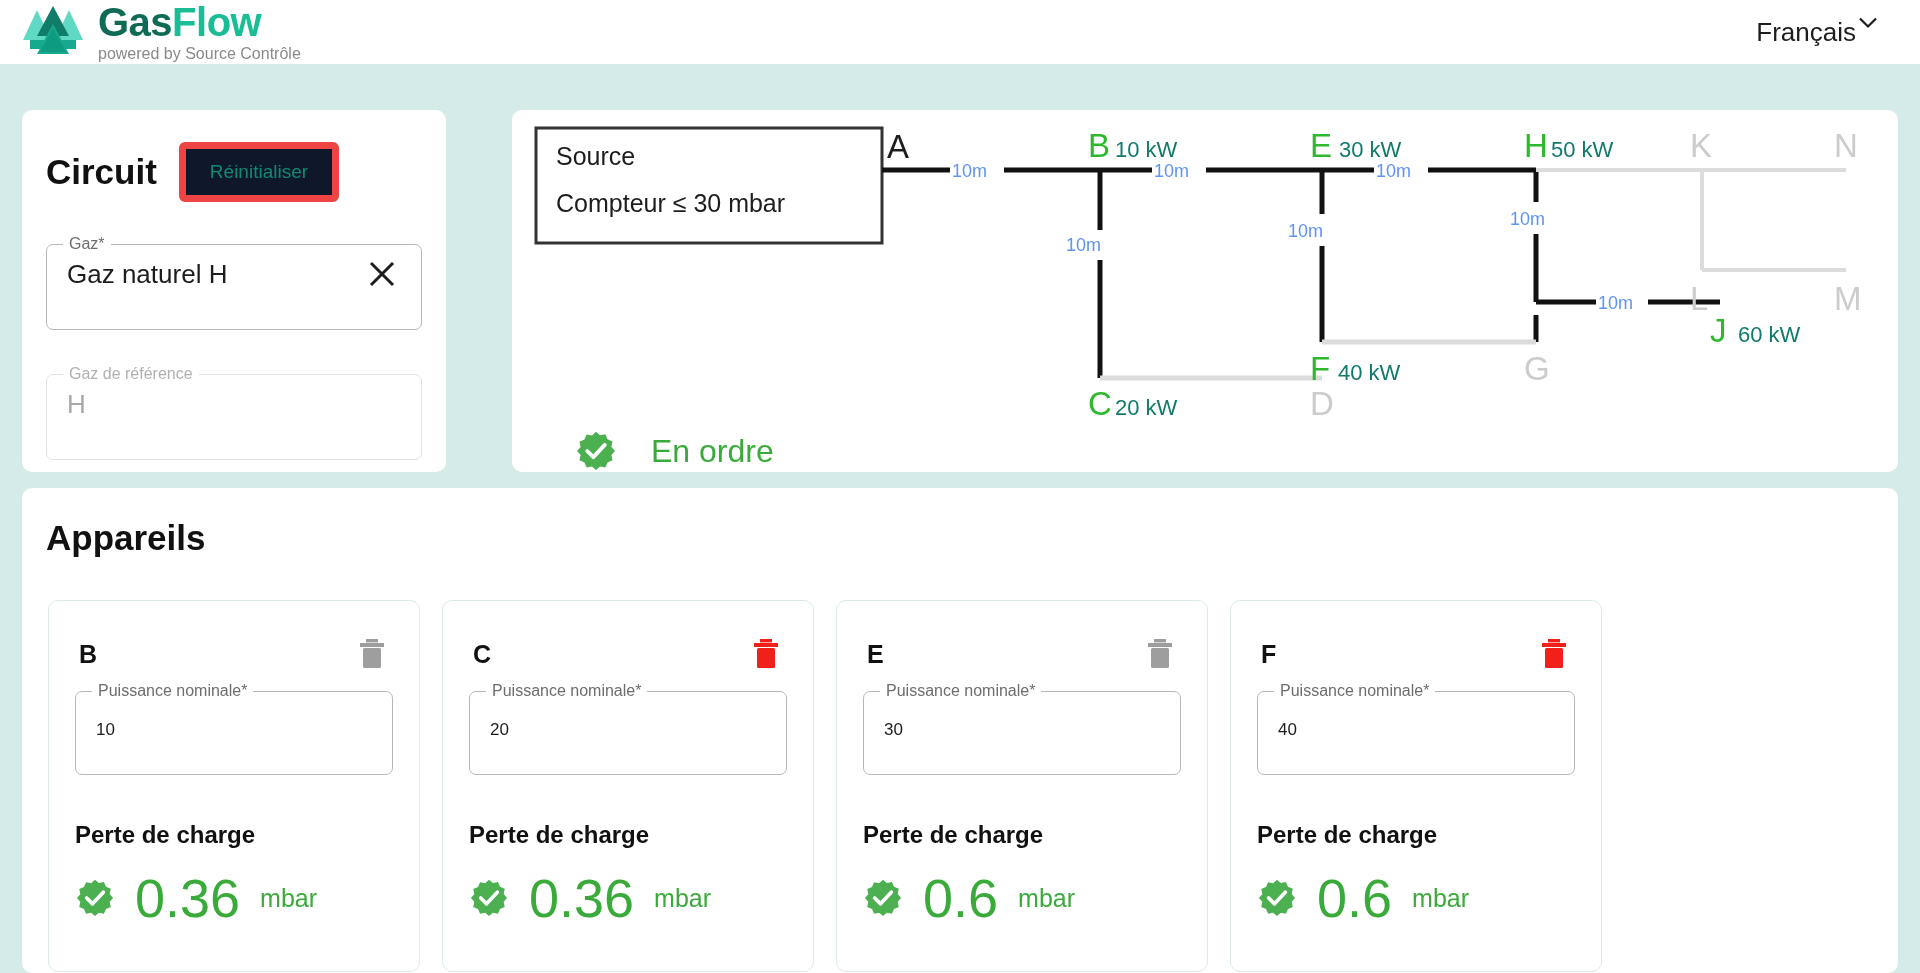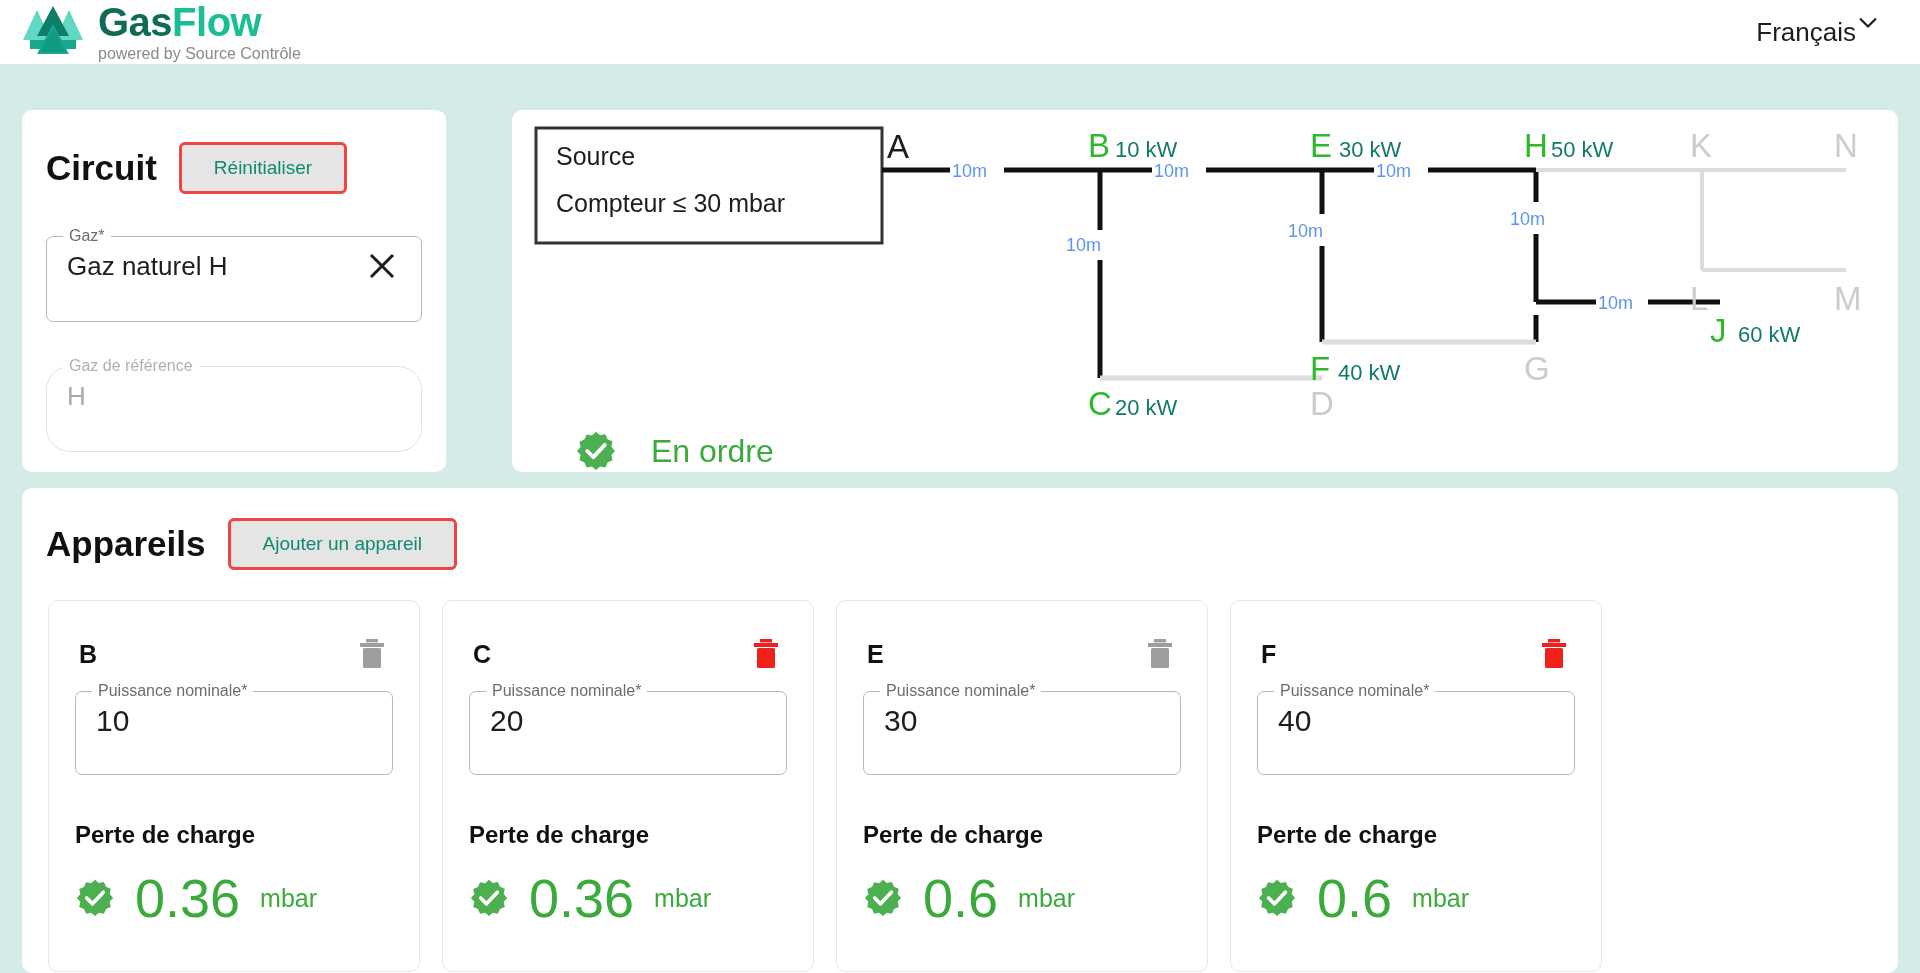--- a/index.html
+++ b/index.html
@@ -43,30 +43,30 @@
   }
   #circuit-panel { left: 22px;  top: 110px; width: 424px; height: 362px; }
   #diagram-panel { left: 512px; top: 110px; width: 1386px; height: 362px; }
   #appliances-panel { left: 22px; top: 488px; width: 1876px; height: 485px; }
 
   
   .panel-head { display: flex; align-items: center; gap: 22px; }
   #circuit-panel .panel-head { margin: 32px 0 0 24px; }
   .panel-title { font-size: 35px; font-weight: bold; color: #111; }
   .ghost-btn {
-    border: 3px solid #ef4444; border-radius: 6px; background: #e5e5e5;
-    color: #0f8a72; font-size: 19px; padding: 12px 32px;
+    border: 7px solid #ef4444; border-radius: 6px; background: #0f172a;
+    color: #0f8a72; font-size: 19px; padding: 12px 24px;
     font-family: "Liberation Sans", sans-serif; cursor: pointer;
     white-space: nowrap;
   }
   .field {
     position: relative; margin: 0 24px; border: 1px solid #b7b7b7;
     border-radius: 7px; height: 86px; display: flex; align-items: center; gap: 16px;
   }
-  .field.disabled { border-color: #e2e2e2; border-radius: 24px; }
+  .field.disabled { border-color: #e2e2e2; }
   .field-legend {
     position: absolute; top: -11px; left: 16px; background: #fff;
     padding: 0 6px; font-size: 16px; color: #6d6d6d; line-height: 20px;
   }
   .field.disabled .field-legend { color: #b0b0b0; }
   .field-value {
     font-size: 26px; color: #1d1d1d; padding-left: 20px;
     flex: 1; align-self: flex-start; margin-top: 14px;
   }
   .field.disabled .field-value { color: #a9a9a9; }
@@ -98,21 +98,21 @@
     width: 372px; height: 372px; border: 1px solid #dbece8;
     border-radius: 10px; background: #fff; position: relative;
   }
   .card-head {
     display: flex; align-items: center; justify-content: space-between;
     margin: 38px 34px 0 30px;
   }
   .card-label { font-size: 25px; font-weight: bold; color: #111; }
   .trash { width: 26px; height: 30px; cursor: pointer; }
   .card .field { margin: 22px 26px 0 26px; height: 84px; }
-  .card .field .field-value { font-size: 30px; margin-top: 12px; }
+  .card .field .field-value { font-size: 17px; margin-top: 28px; }
   .loss-title {
     margin: 46px 0 0 26px; font-size: 24px; font-weight: bold; color: #111;
   }
   .loss-row { display: flex; align-items: center; gap: 20px; margin: 22px 0 0 26px; }
   .loss-val { font-size: 54px; color: #3aab3a; line-height: 54px; }
   .loss-unit { font-size: 25px; color: #3aab3a; }
 </style>
 </head>
 <body>
 
@@ -242,21 +242,20 @@
       <path fill="#4caf50" d="M24 2l4.6 4.1 6.1-1.3 2.5 5.7 5.7 2.5-1.3 6.1L45.7 24l-4.1 4.6 1.3 6.1-5.7 2.5-2.5 5.7-6.1-1.3L24 45.7l-4.6-4.1-6.1 1.3-2.5-5.7-5.7-2.5 1.3-6.1L2.3 24l4.1-4.6-1.3-6.1 5.7-2.5 2.5-5.7 6.1 1.3z"></path>
       <polyline points="14,24 21,31 34,17" fill="none" stroke="#fff" stroke-width="4.4" stroke-linecap="round" stroke-linejoin="round"></polyline>
     </svg>
     <span class="status-txt">En ordre</span>
   </div>
 </div>
 
 <div class="panel" id="appliances-panel">
   <div class="panel-head">
     <div class="panel-title">Appareils</div>
-    <button class="ghost-btn">Ajouter un appareil</button>
   </div>
 
   <div class="cards">
 
     <div class="card">
       <div class="card-head">
         <span class="card-label">B</span>
         <svg class="trash" viewBox="0 0 26 30">
           <rect x="7" y="0" width="12" height="3.4" fill="#9e9e9e"></rect>
           <rect x="1" y="4" width="24" height="4" fill="#9e9e9e"></rect>

